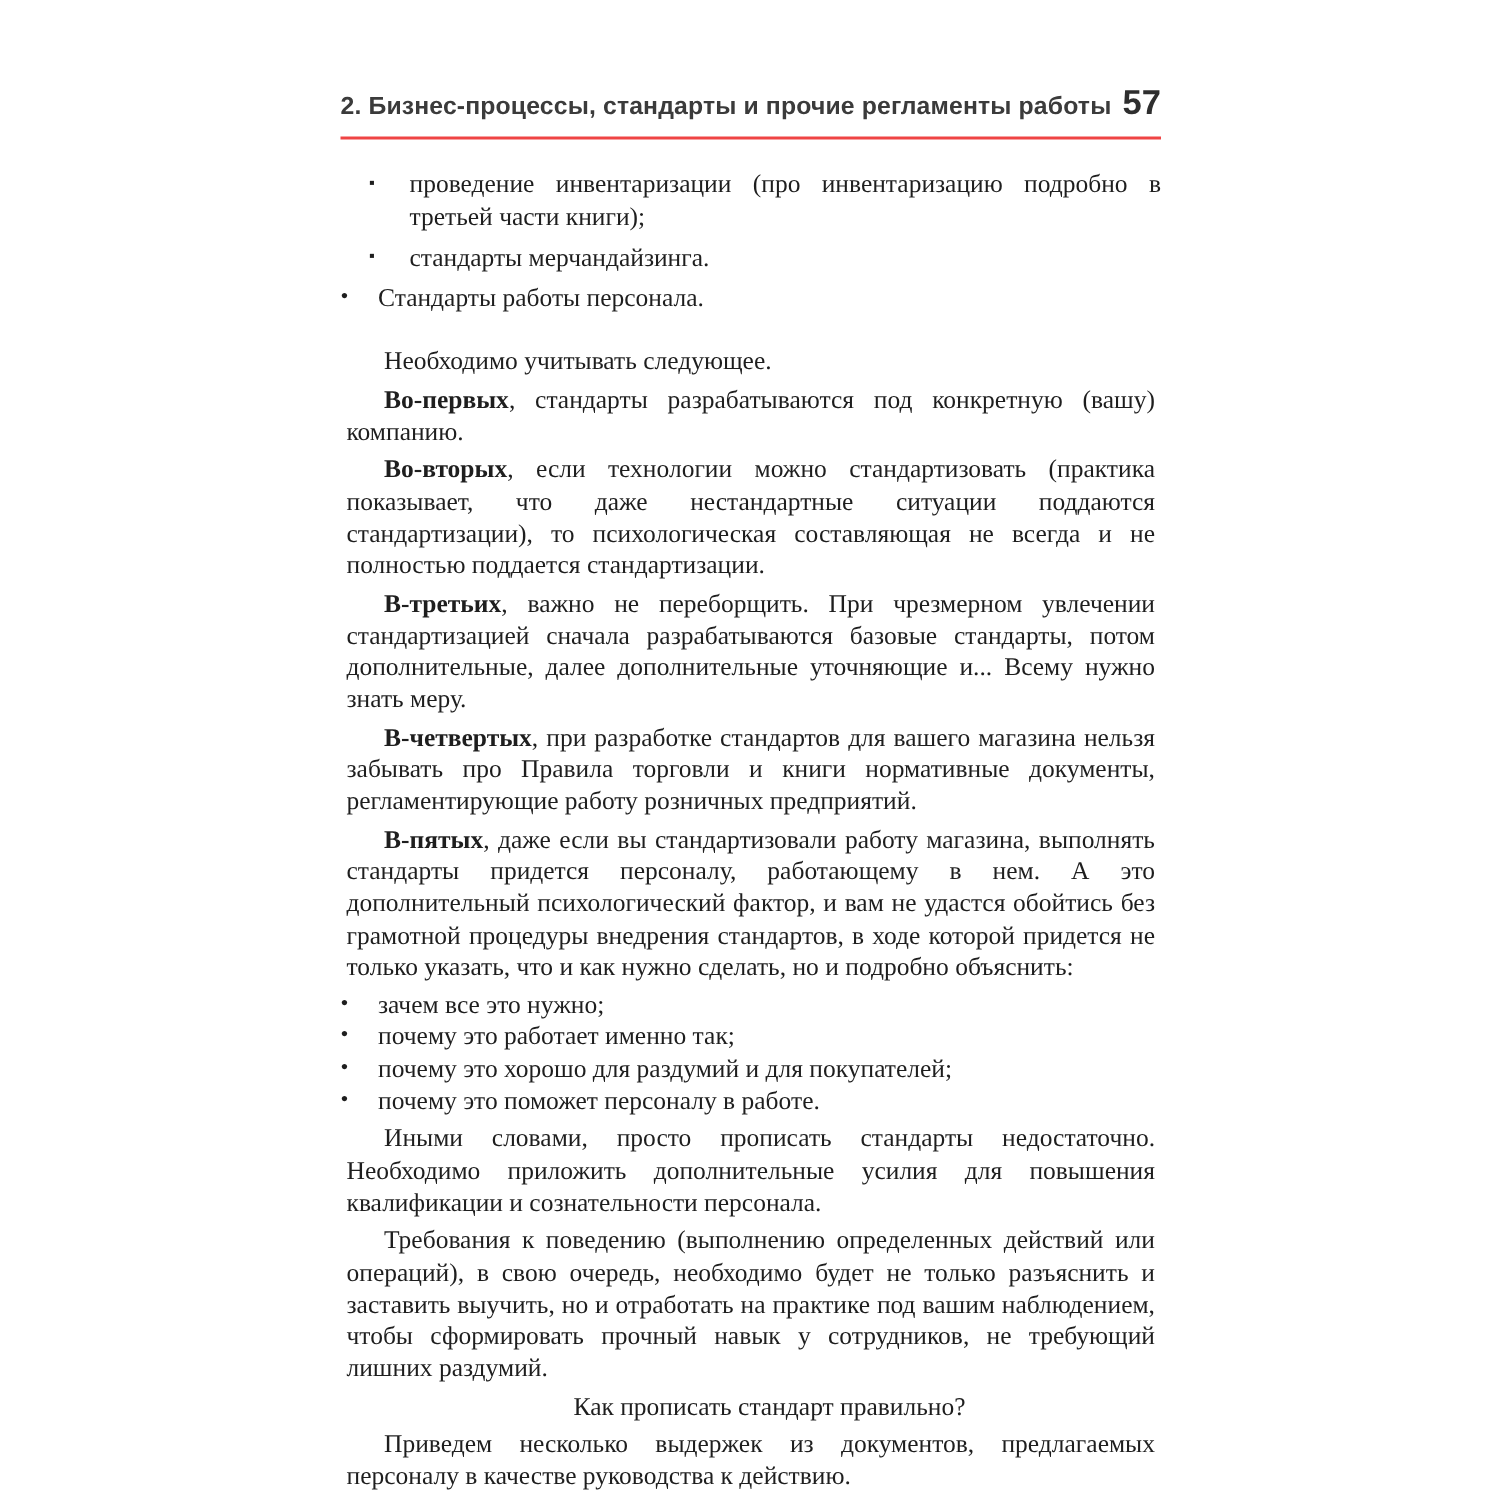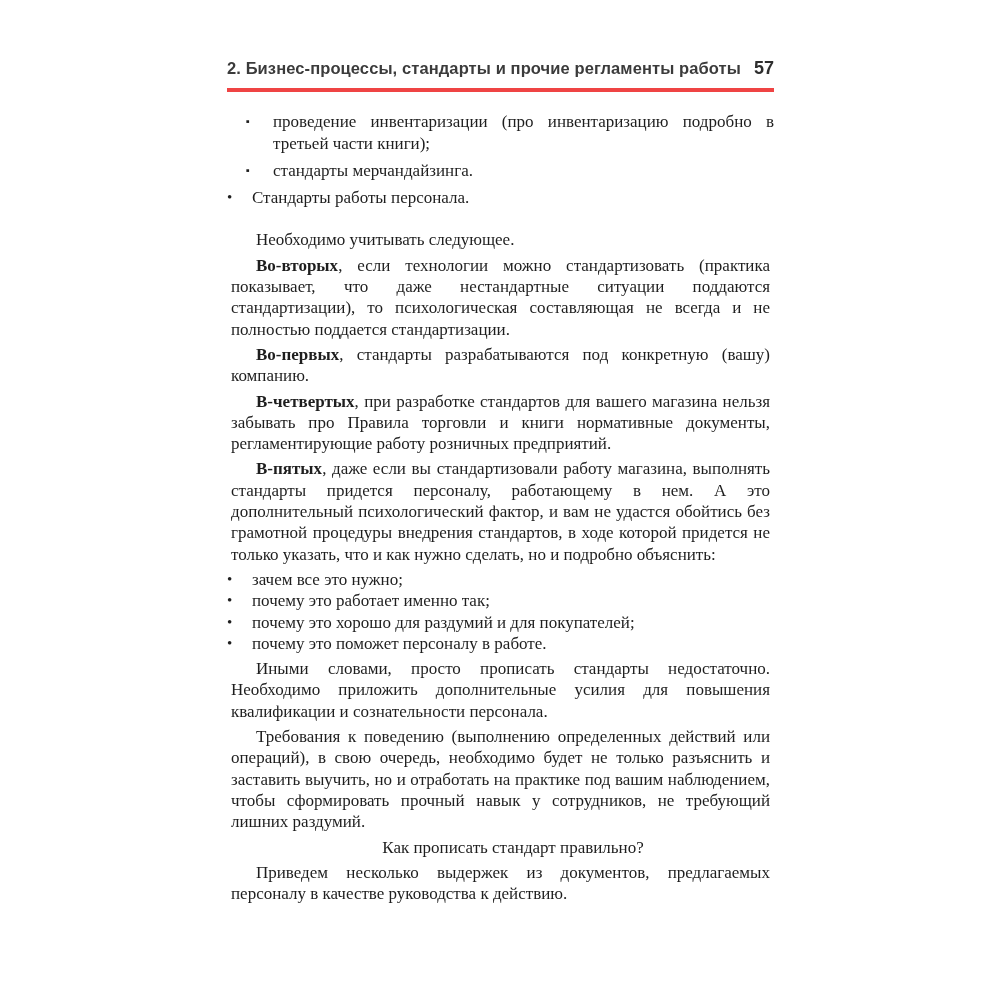--- a/index.html
+++ b/index.html
@@ -19,30 +19,30 @@
     font-size: 17px;
     line-height: 21.3px;
     color: #1e1e1e;
   }
   .running-header {
     display: flex;
     justify-content: space-between;
     align-items: baseline;
     font-family: "Liberation Sans", "DejaVu Sans", sans-serif;
     color: #3b3b3b;
-    border-bottom: 4px solid #ef4444;
+    border-bottom: 2px solid #ef4444;
     padding-bottom: 9px;
   }
   .running-header .chapter {
     font-size: 16.5px;
     font-weight: 600;
     letter-spacing: 0.1px;
   }
   .running-header .pagenum {
-    font-size: 18px;
+    font-size: 23px;
     font-weight: 700;
     color: #2e2e2e;
   }
   .body-block { margin-top: 19px; }
   .li {
     display: flex;
     margin: 0 0 6px 0;
   }
   .li .marker {
     flex: 0 0 auto;
@@ -86,24 +86,25 @@
       <span class="marker">▪</span>
       <span class="litext">стандарты мерчандайзинга.</span>
     </div>
     <div class="li l1">
       <span class="marker">•</span>
       <span class="litext">Стандарты работы персонала.</span>
     </div>
 
     <p class="gap-before">Необходимо учитывать следующее.</p>
 
+    <p><b class="lead">Во-первых</b><span>, стандарты разрабатываются под конкретную (вашу) компанию.</span></p>
+
     <p><b class="lead">Во-вторых</b><span>, если технологии можно стандартизовать (практика показывает, что даже нестандартные ситуации поддаются стандартизации), то психологическая составляющая не всегда и не полностью поддается стандартизации.</span></p>
 
-    <p><b class="lead">Во-первых</b><span>, стандарты разрабатываются под конкретную (вашу) компанию.</span></p>
-
+    <p><b class="lead">В-третьих</b><span>, важно не переборщить. При чрезмерном увлечении стандартизацией сначала разрабатываются базовые стандарты, потом дополнительные, далее дополнительные уточняющие и... Всему нужно знать меру.</span></p>
 
     <p><b class="lead">В-четвертых</b><span>, при разработке стандартов для вашего магазина нельзя забывать про Правила торговли и книги нормативные документы, регламентирующие работу розничных предприятий.</span></p>
 
     <p><b class="lead">В-пятых</b><span>, даже если вы стандартизовали работу магазина, выполнять стандарты придется персоналу, работающему в нем. А это дополнительный психологический фактор, и вам не удастся обойтись без грамотной процедуры внедрения стандартов, в ходе которой придется не только указать, что и как нужно сделать, но и подробно объяснить:</span></p>
 
     <div class="explain-list">
       <div class="li l1">
         <span class="marker">•</span>
         <span class="litext">зачем все это нужно;</span>
       </div>

